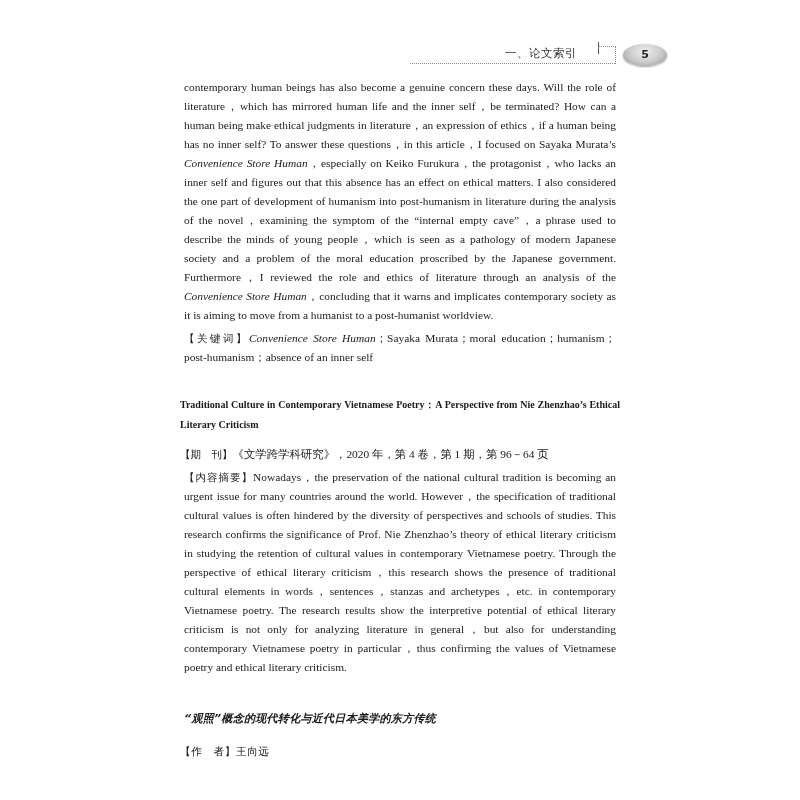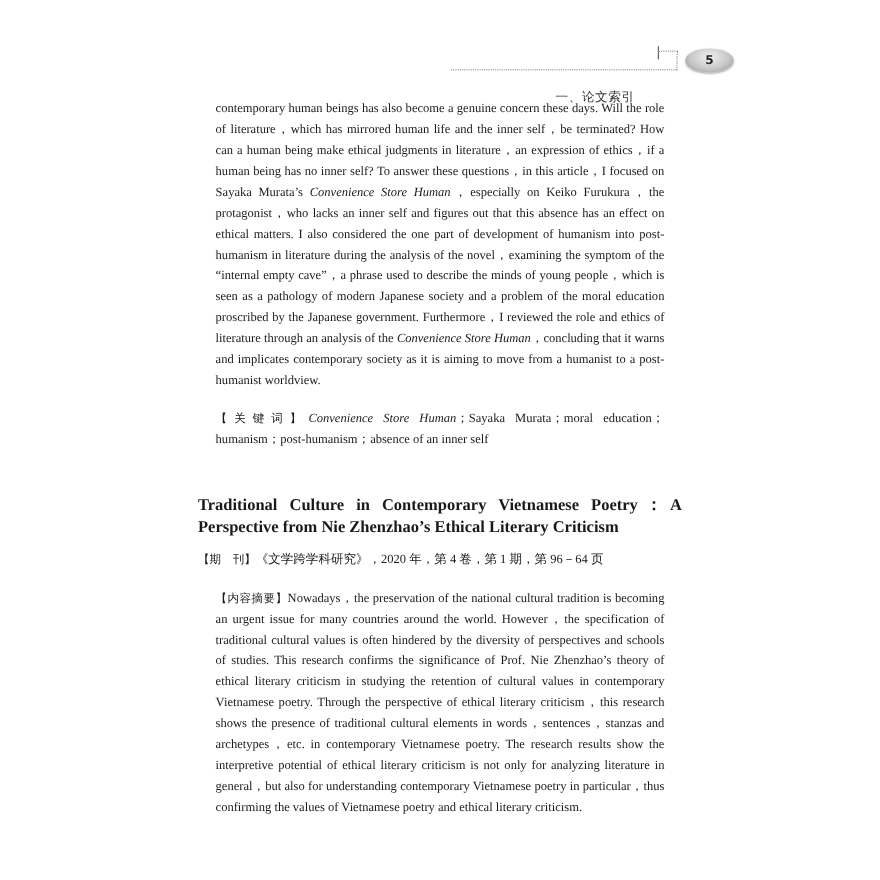--- a/index.html
+++ b/index.html
@@ -1,31 +1,31 @@
 <!DOCTYPE html>
 <html><head>
 <meta charset="utf-8">
 <style>
   html, body { margin:0; padding:0; background:#ffffff; }
   body { width:800px; height:800px; position:relative; overflow:hidden;
          font-family:"Liberation Serif","DejaVu Serif",serif; color:#1a1a1a; }
   .header { position:absolute; left:0; top:0; width:800px; height:80px; }
   .header-rule { position:absolute; left:410px; top:63px; width:205px; border-top:1px dotted #888; }
   .header-title { position:absolute; left:505px; top:46px; font-family:"DejaVu Sans",sans-serif;
-                  font-size:11.5px; color:#333; letter-spacing:0.5px;margin-top:35px; }
+                  font-size:11.5px; color:#333; letter-spacing:0.5px; }
   .bracket-v { position:absolute; left:598px; top:42px; height:12px; border-left:1px solid #555; }
   .bracket-h { position:absolute; left:598px; top:46px; width:18px; border-top:1px dotted #888; }
   .bracket-v2 { position:absolute; left:615px; top:46px; height:18px; border-left:1px dotted #888; }
   .page-pill { position:absolute; left:623px; top:44px; width:44px; height:22px; border-radius:50%;
                background:radial-gradient(ellipse at 50% 35%, #f0f0f0 0%, #c8c8c8 55%, #8e8e8e 100%);
                box-shadow:0 1px 2px rgba(0,0,0,0.35); text-align:center; line-height:22px;
                font-family:"DejaVu Sans",sans-serif; font-size:11px; font-weight:bold; color:#222; }
   .content { position:absolute; left:180px; top:74px; width:440px; font-size:11.4px; line-height:19px; }
-  p { margin:16px; text-align:justify; }
-  .entry-title { font-weight:bold; font-size:15px; line-height:20px; margin:0; }
+  p { margin:4px; text-align:justify; }
+  .entry-title { font-weight:bold; font-size:10px; line-height:20px; margin:0; }
   .field { margin:0; }
   .tag { font-family:Liberation Sans, sans-serif; font-size:10.5px; }
   i { font-style:italic; }
   .zh-title { font-family:"DejaVu Sans",sans-serif; font-weight:bold; font-size:11px; letter-spacing:0.3px;font-style:italic; }
   .zh { font-family:"DejaVu Sans",sans-serif; font-size:10.6px; letter-spacing:0.6px; }
   .gap-lg { height:24px; }
   .gap-md { height:10px; }
 </style>
 </head>
 <body>

